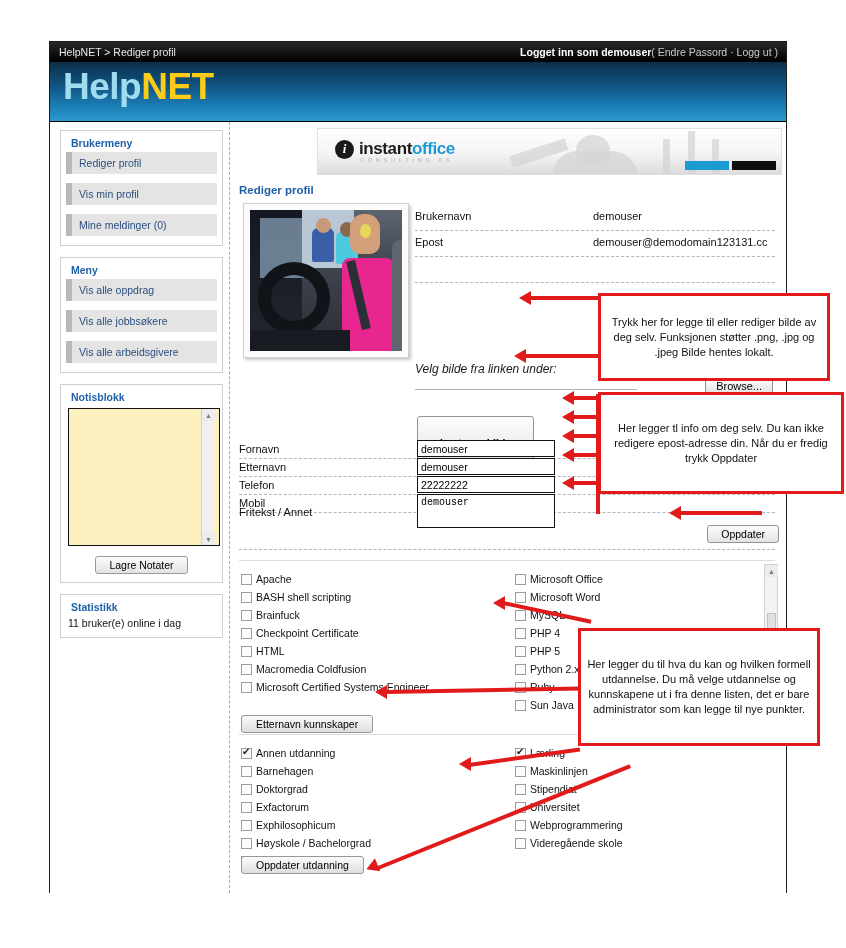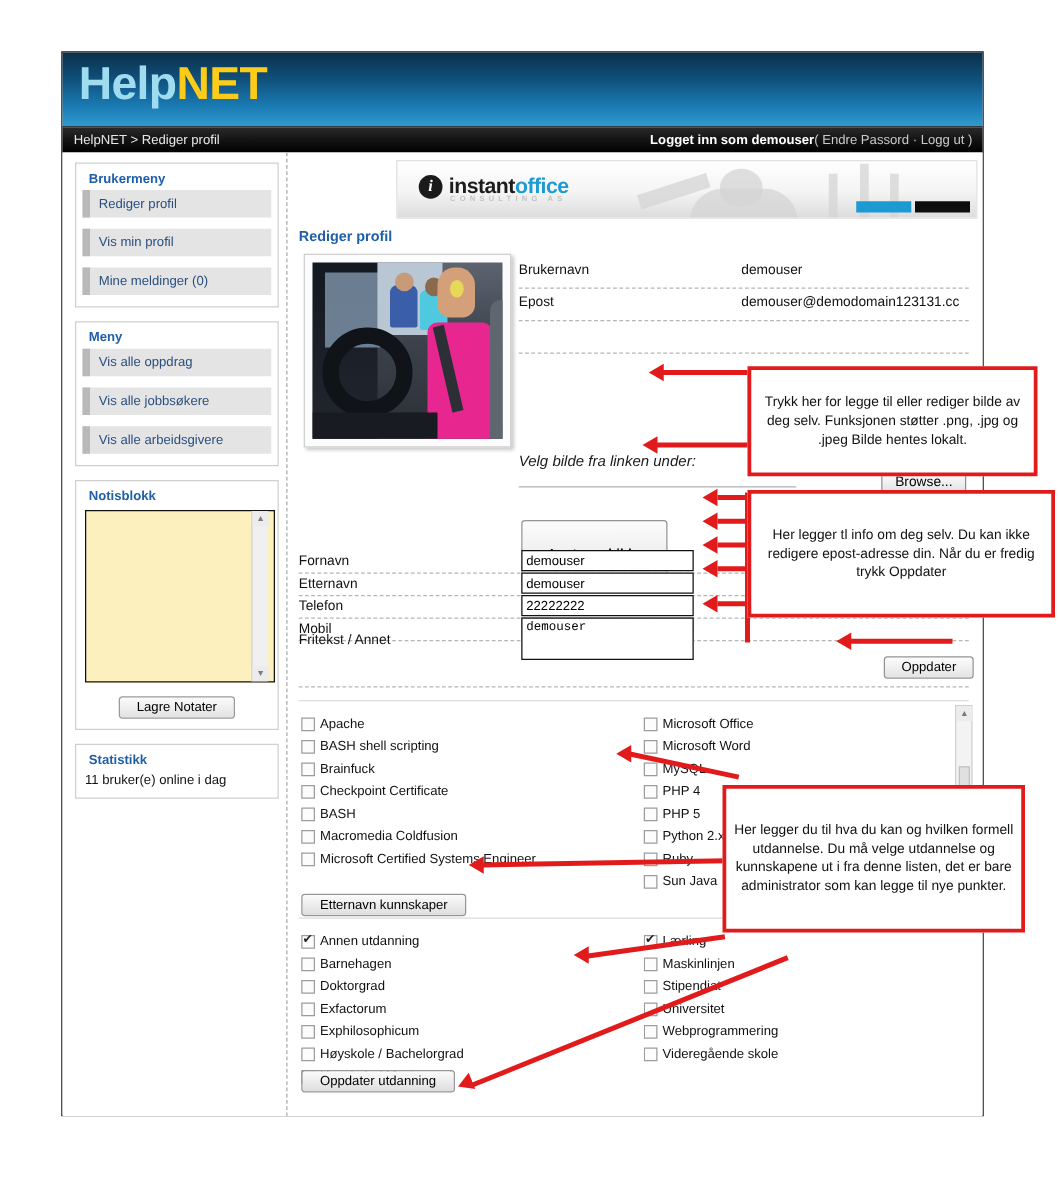--- a/index.html
+++ b/index.html
@@ -325,30 +325,30 @@
     border-top: 7px solid transparent;
     border-bottom: 7px solid transparent;
     border-right: 12px solid #e11b1b;
   }
 </style>
 </head>
 <body>
 
 <div id="page-frame">
 
-  <div id="banner">
-    <div id="logo">
-      <span class="help">Help</span><span class="net">NET</span>
-    </div>
-  </div>
-
   <div id="crumbbar">
     <div id="crumb">HelpNET &gt; Rediger profil</div>
     <div id="loginfo">
       <span>Logget inn som demouser</span><span class="sub">( Endre Passord · Logg ut )</span>
+    </div>
+  </div>
+
+  <div id="banner">
+    <div id="logo">
+      <span class="help">Help</span><span class="net">NET</span>
     </div>
   </div>
 
   <div id="body-area">
 
     <div id="sidebar">
 
       <div class="fs">
         <div class="legend">Brukermeny</div>
         <div class="menu-btn">Rediger profil</div>
@@ -480,21 +480,21 @@
           <div class="cbrow">
               <span class="cb"></span>
               <span>Brainfuck</span>
             </div>
           <div class="cbrow">
               <span class="cb"></span>
               <span>Checkpoint Certificate</span>
             </div>
           <div class="cbrow">
               <span class="cb"></span>
-              <span>BASH</span>
+              <span>HTML</span>
             </div>
           <div class="cbrow">
               <span class="cb"></span>
               <span>Macromedia Coldfusion</span>
             </div>
           <div class="cbrow">
               <span class="cb"></span>
               <span>Microsoft Certified Systems Engineer</span>
             </div>
         </div>

